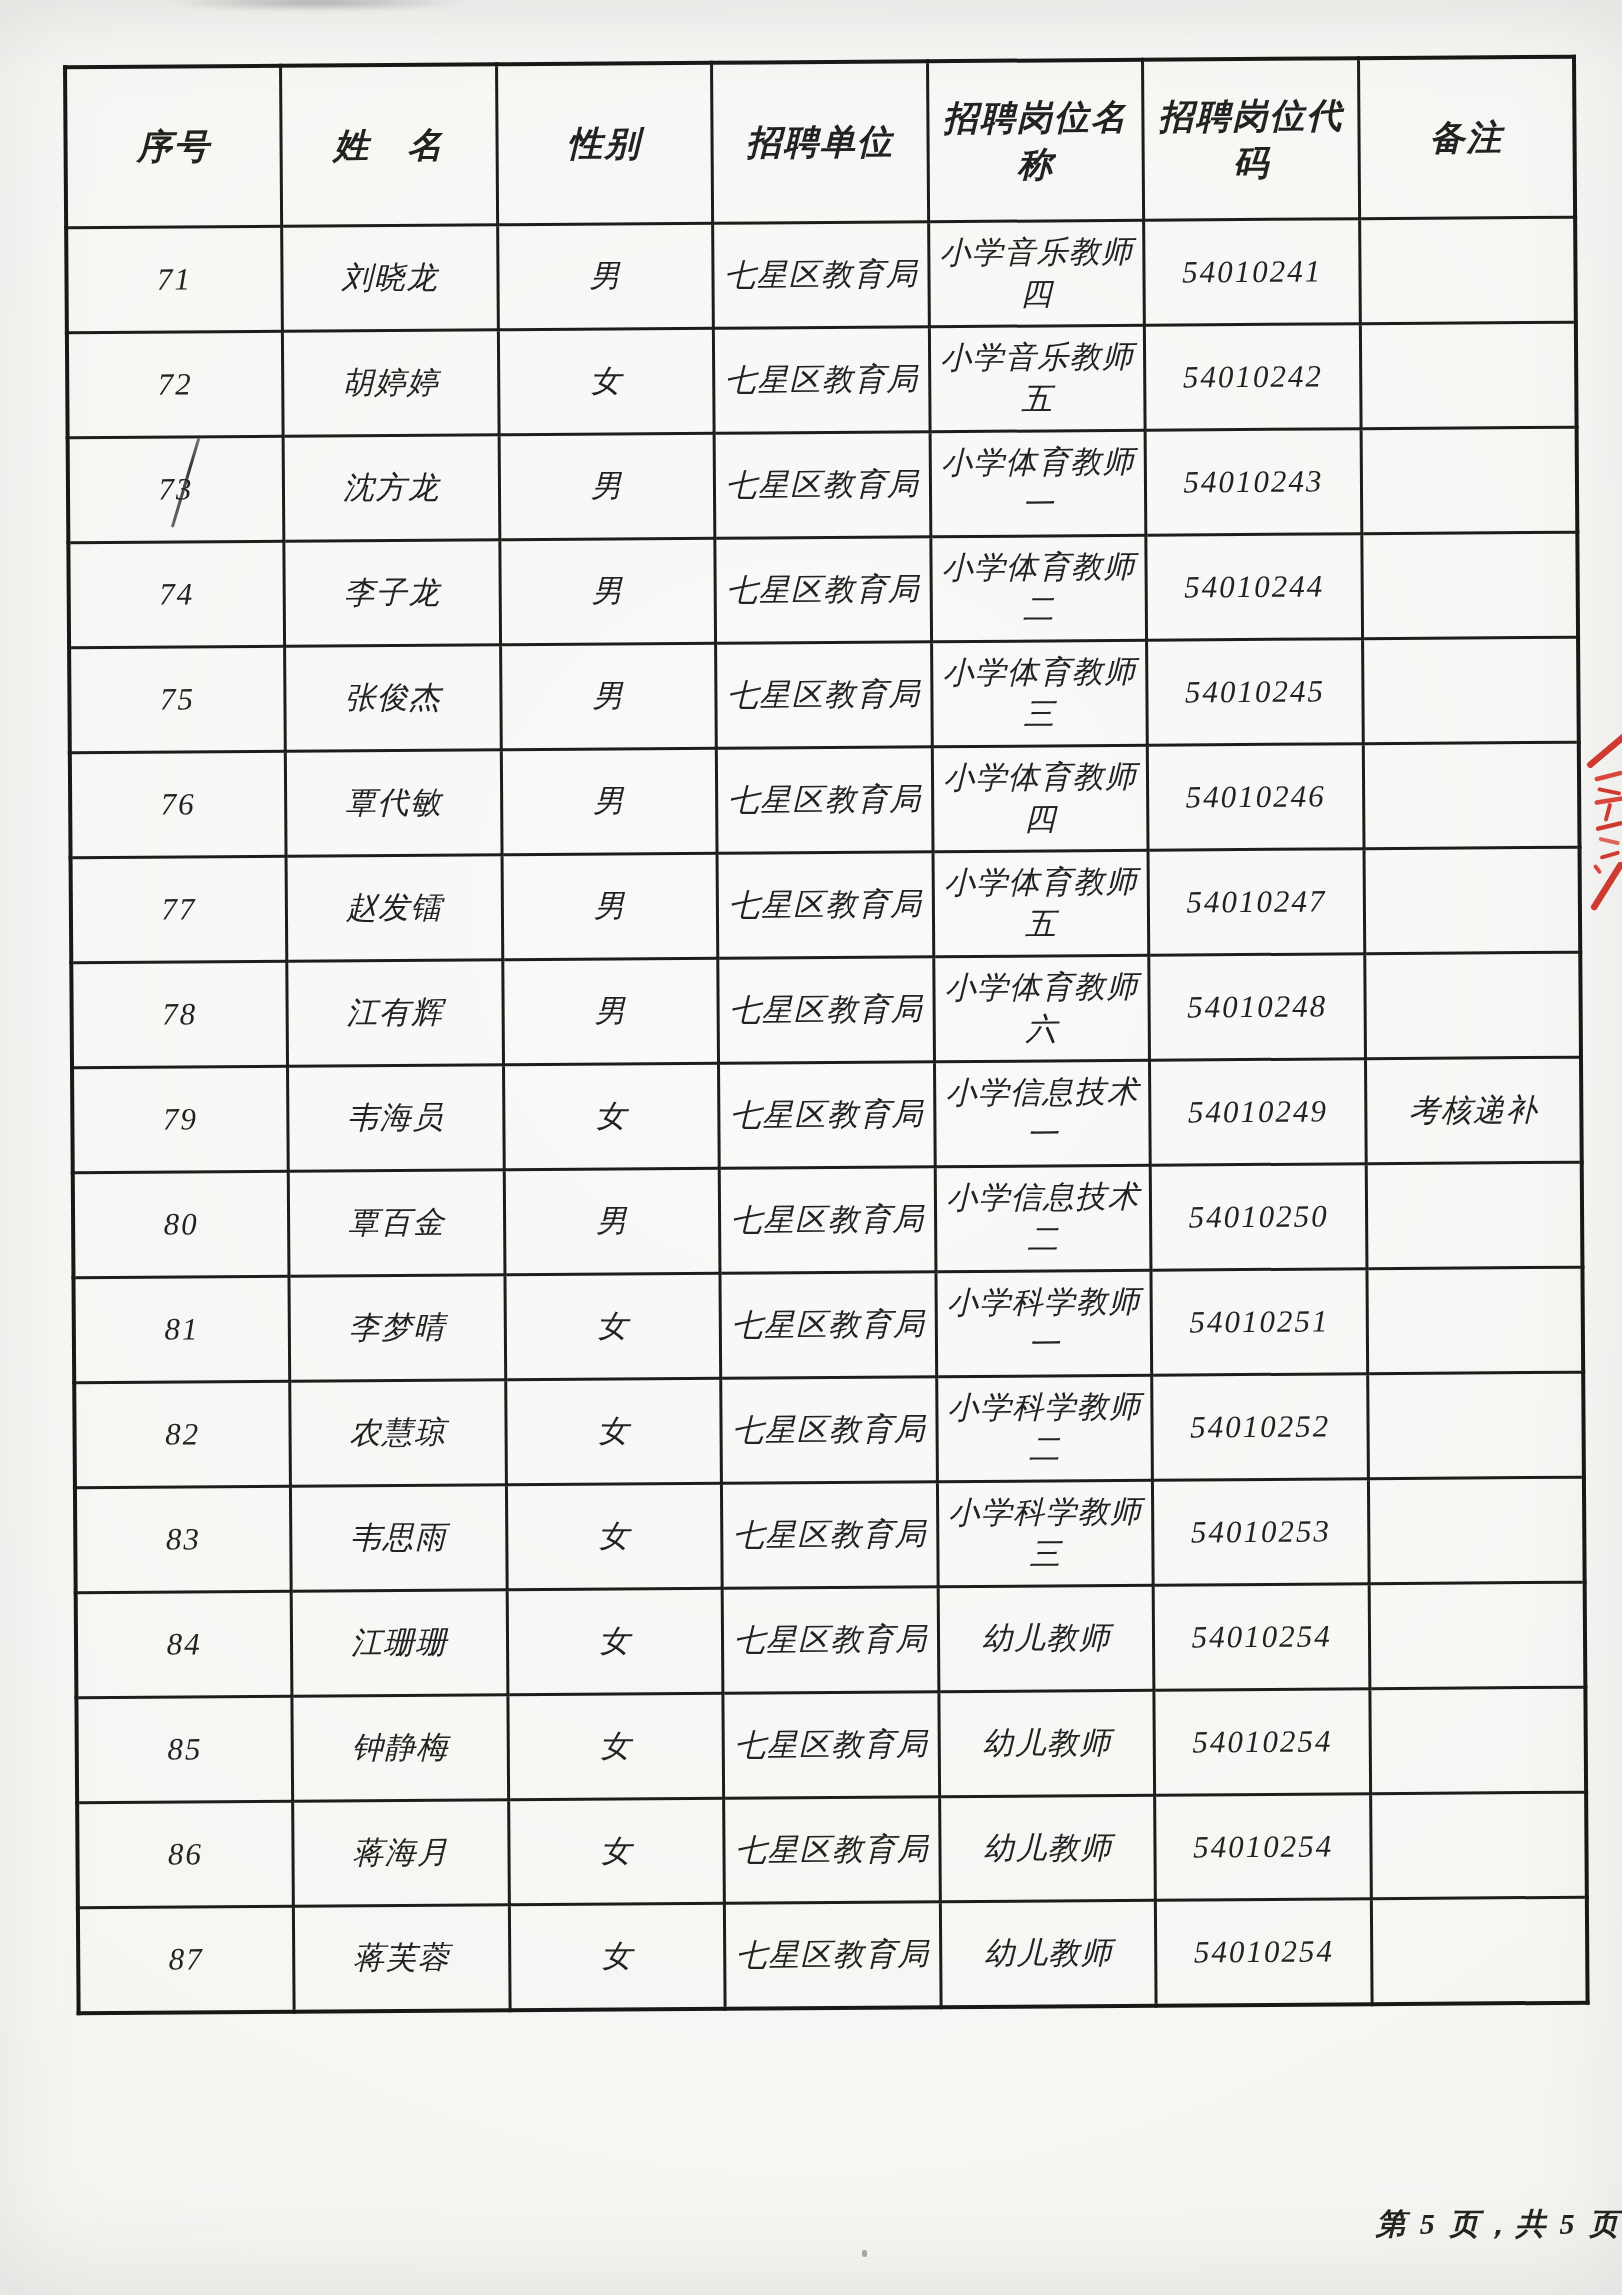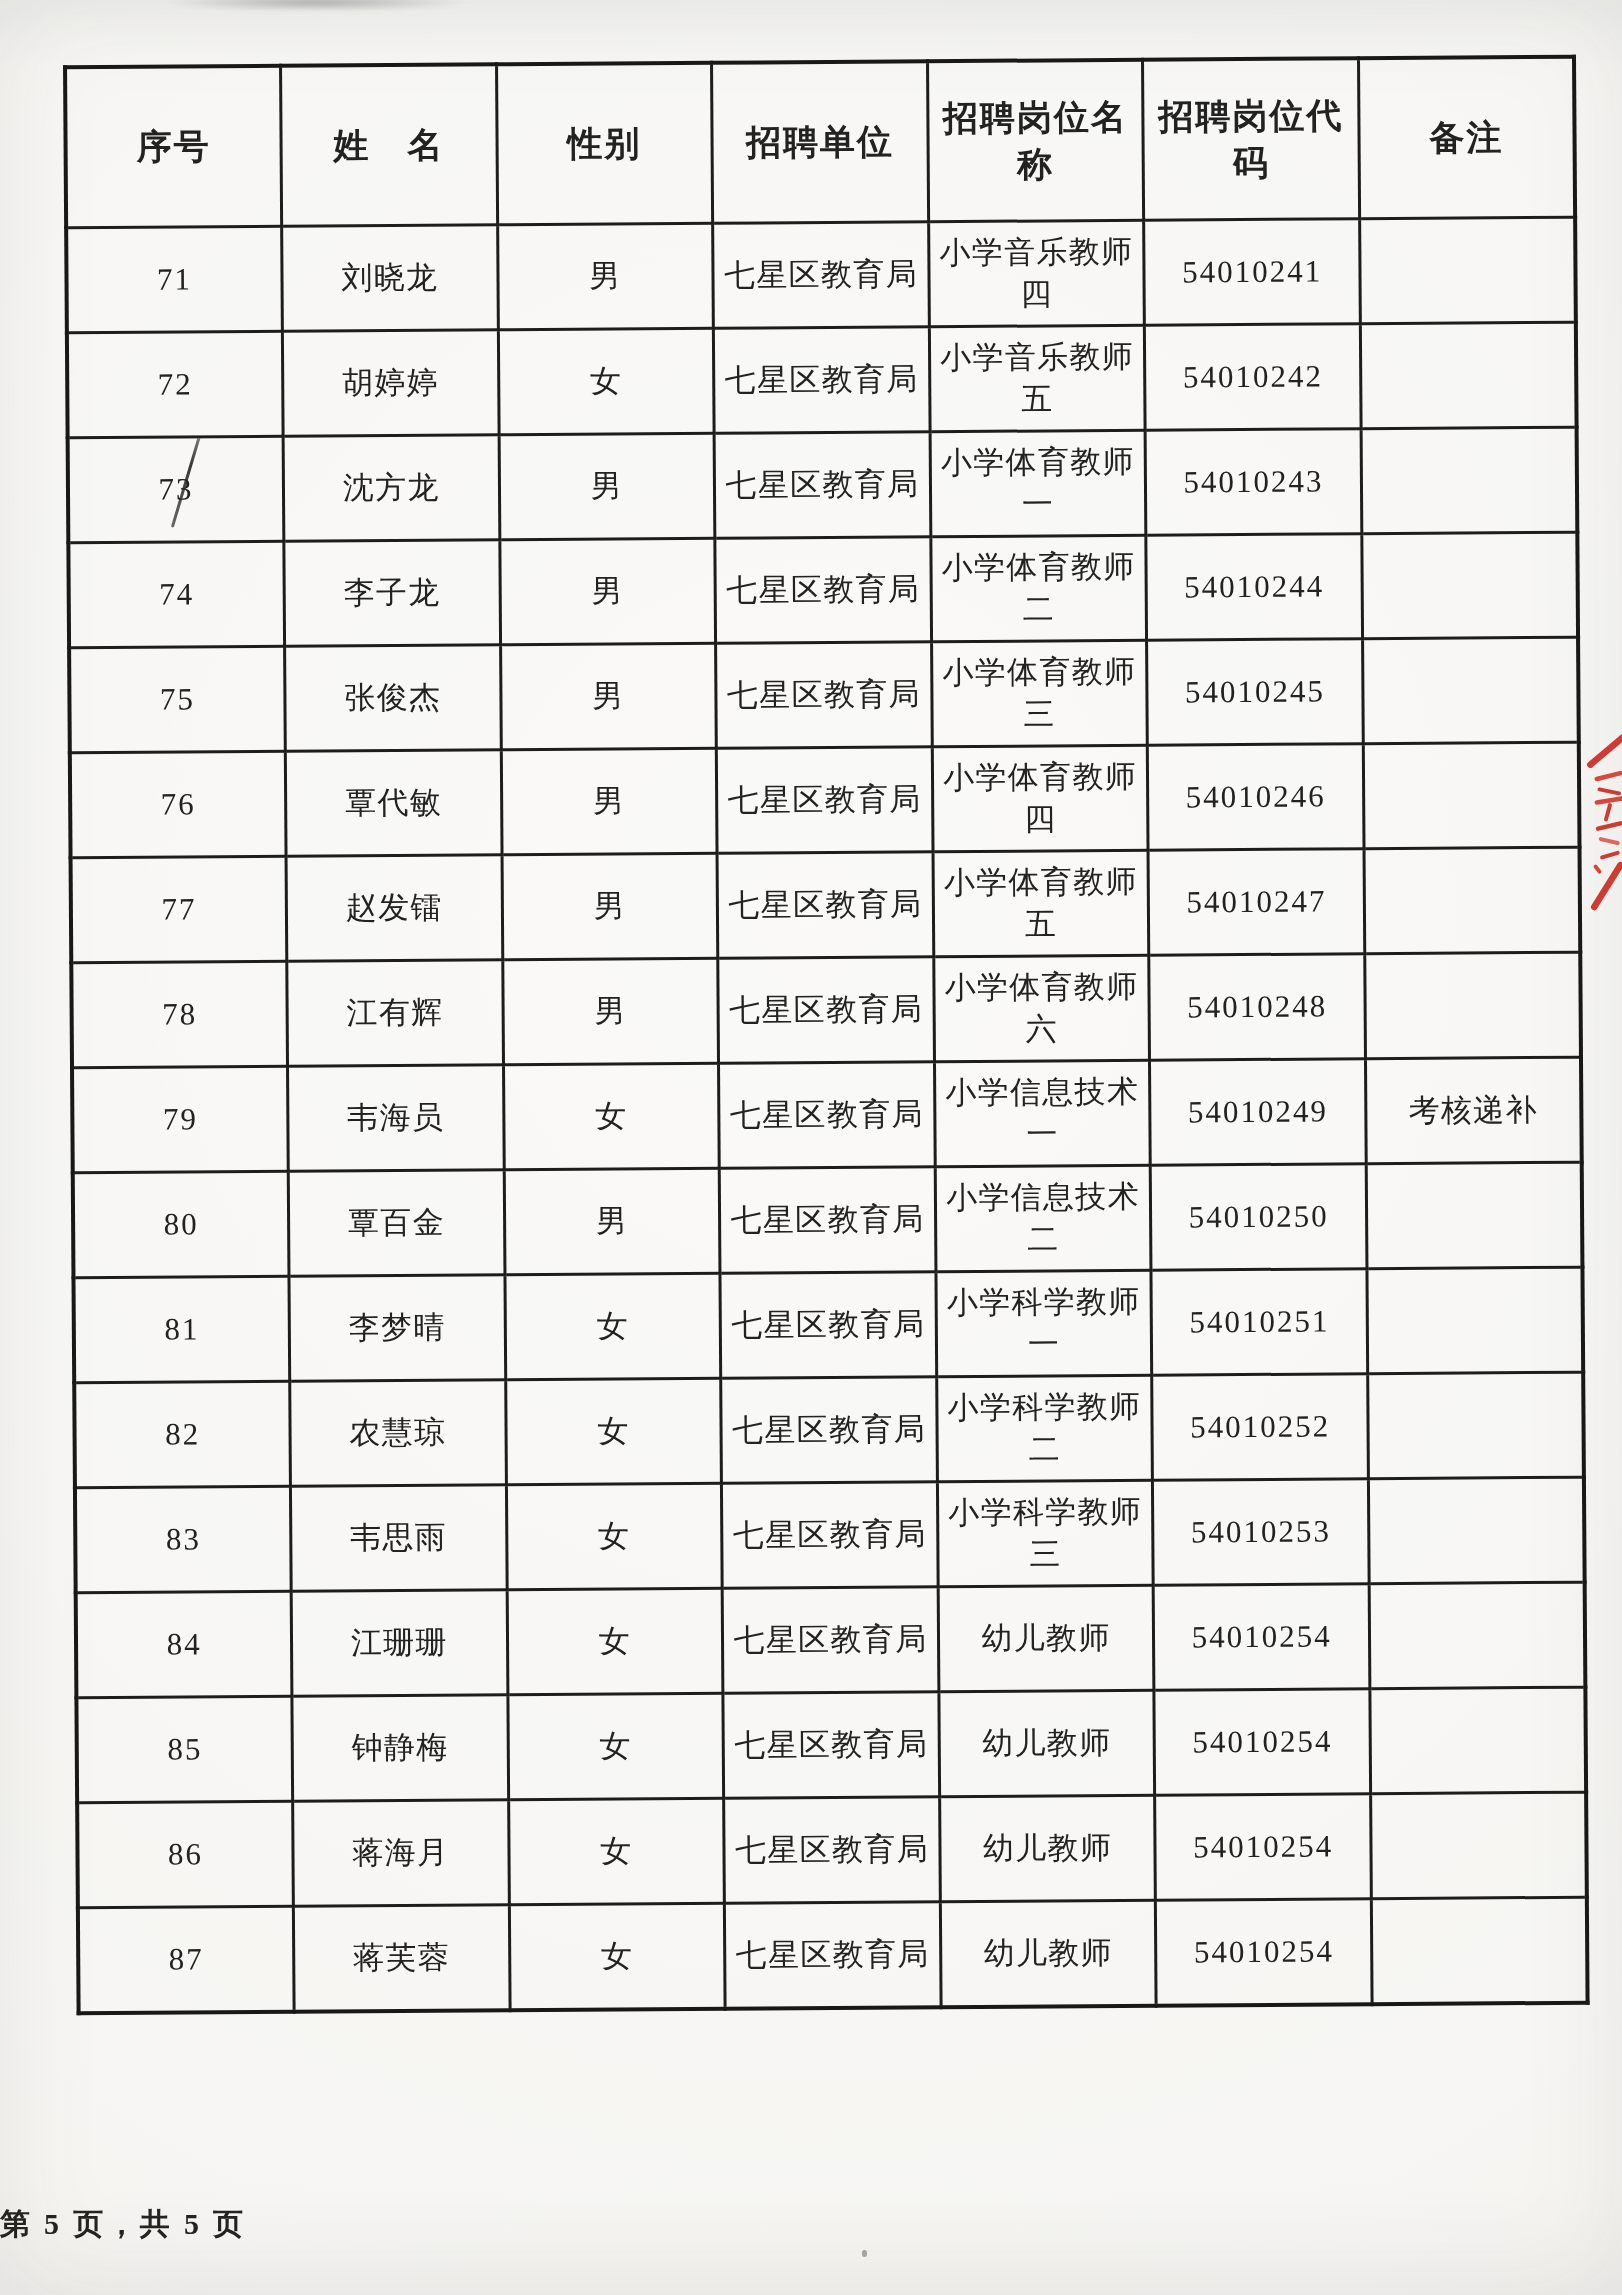--- a/index.html
+++ b/index.html
@@ -15,20 +15,21 @@
       radial-gradient(ellipse 160% 120% at 50% 40%, rgba(255,255,255,0.5), rgba(255,255,255,0) 70%),
       linear-gradient(180deg, #ededea 0%, #f5f4f1 3%, #f5f4f1 95%, #f1f0ed 100%);
     background-color: #f4f3f0;
     overflow: hidden;
   }
   .page {
     position: absolute;
     inset: 0;
     overflow: hidden;
     box-shadow: inset 0 0 105px rgba(90,88,84,0.10);
+    font-style: italic;
   }
   .top-smudge {
     position: absolute;
     left: 165px;
     top: -6.5px;
     width: 301px;
     height: 17px;
     border-radius: 50%;
     background: radial-gradient(ellipse at center, rgba(62,62,66,0.35), rgba(62,62,66,0) 72%);
     filter: blur(2px);
@@ -84,21 +85,21 @@
     top: 732px;
     width: 41px;
     height: 188px;
     overflow: hidden;
   }
   .footer {
     position: absolute;
     top: 2204px;
     left: 0;
     width: 100%;
-    text-align: left;
+    text-align: right;
     font-size: 30px;
     letter-spacing: 3.3px;
     color: #23231f;
     font-weight: bold;
   }
   .dot-artifact {
     position: absolute;
     left: 862px;
     top: 2250px;
     width: 4.6px;

